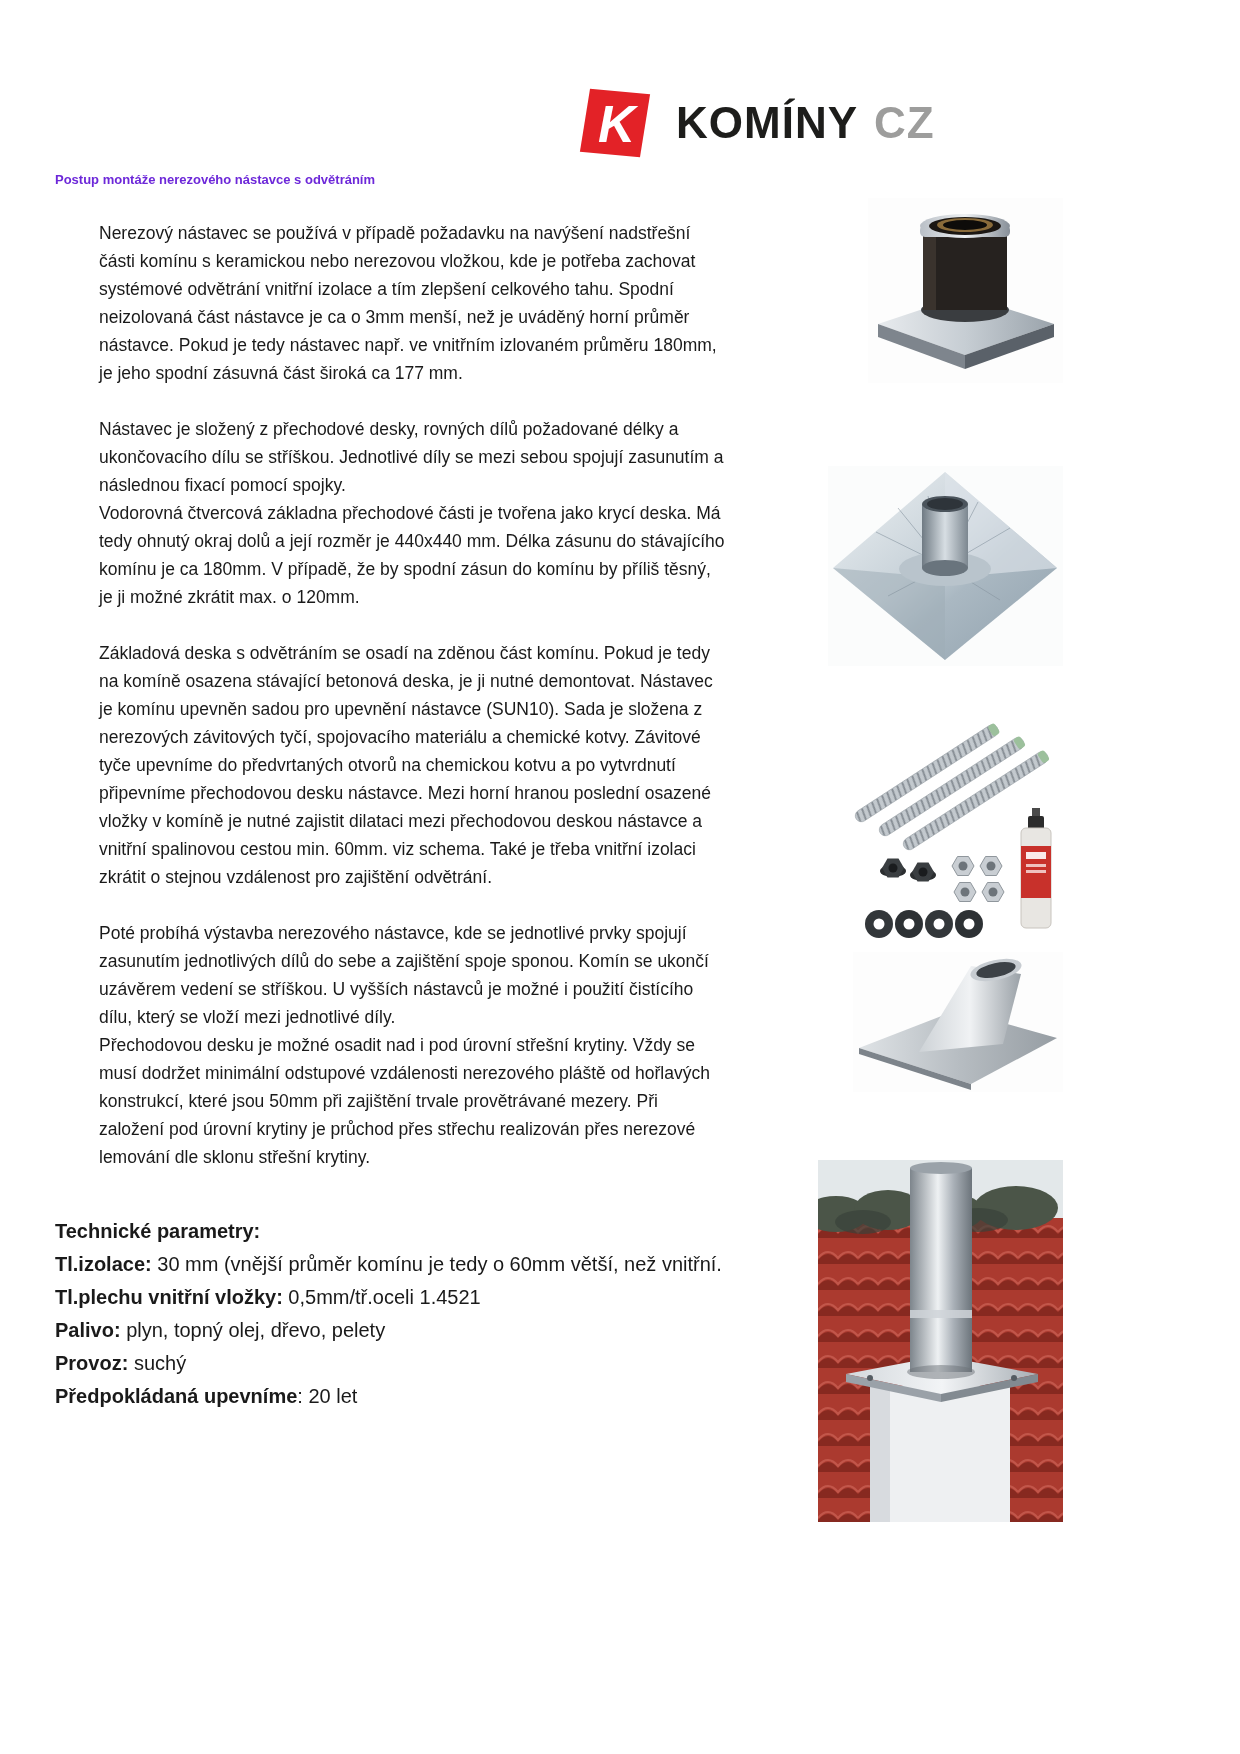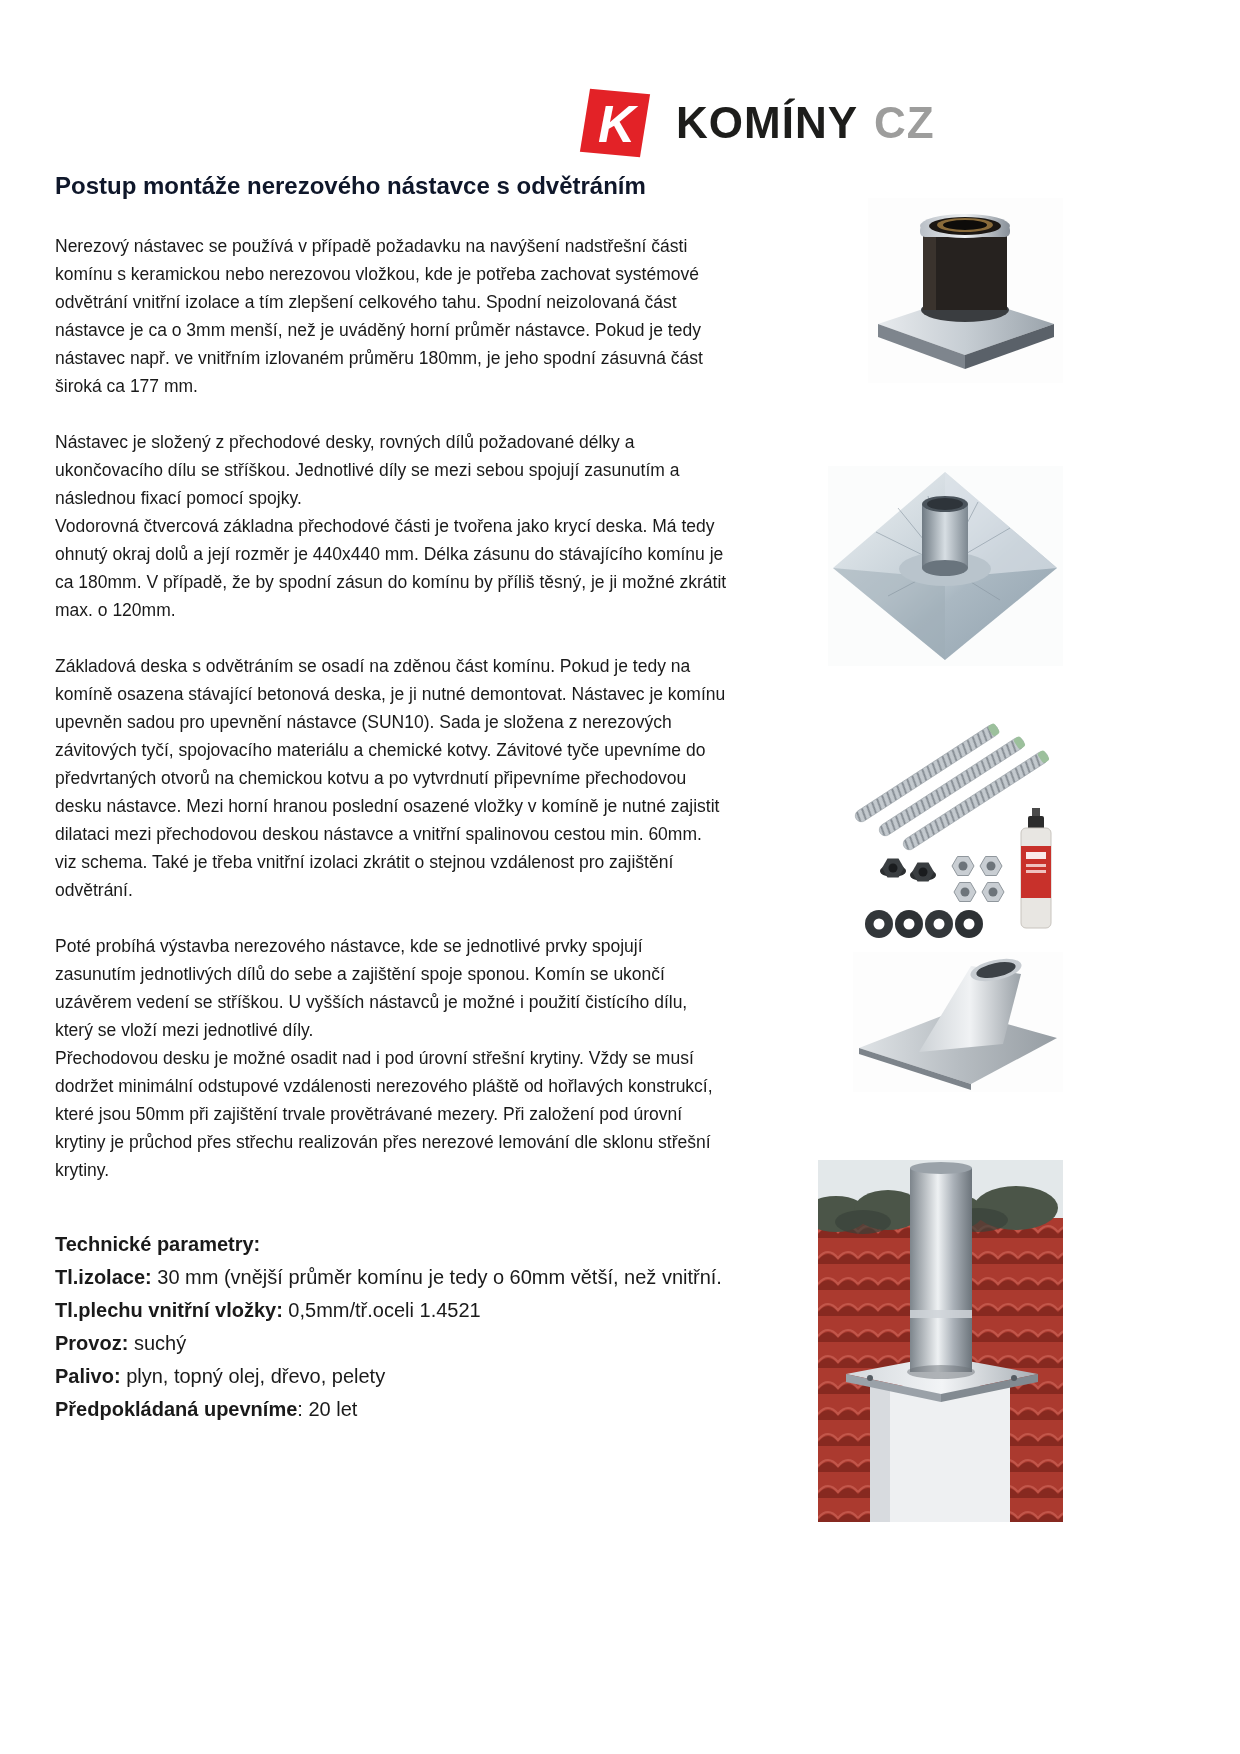--- a/index.html
+++ b/index.html
@@ -11,22 +11,22 @@
   }
 
   
   .logo { position:absolute; left:576px; top:84px; display:flex; align-items:center; }
   .logo-mark { width:78px; height:78px; display:block; }
   .logo-text { margin-left:22px; font-size:44px; font-weight:bold; letter-spacing:1px; color:#1d1d1b; white-space:nowrap; }
   .logo-text .cz { color:#9d9d9c; margin-left:16px; }
 
   
   .content { position:absolute; left:55px; top:172px; width:672px; }
-  .title { font-size:24px; font-weight:bold; margin-bottom:32px; color:#0f172a; }
-  .para { font-size:17.5px; line-height:28px; margin-bottom:28px; }
+  .title { font-size:13px; font-weight:bold; margin-bottom:32px; color:#6d28d9; }
+  .para { font-size:17.5px; line-height:28px; margin-bottom:28px;margin-left:44px; }
   .para.tight { margin-bottom:0; }
 
   .tech { margin-top:44px; }
   .tech-heading { font-size:20px; font-weight:bold; line-height:33px; }
   .tech-item { font-size:20px; line-height:33px; }
   .tech-item strong { font-weight:bold; }
 
   
   figure.photo { position:absolute; }
   figure.photo svg { display:block; width:100%; height:100%; }
@@ -58,22 +58,22 @@
     <p class="para tight">Nástavec je složený z přechodové desky, rovných dílů požadované délky a ukončovacího dílu se stříškou. Jednotlivé díly se mezi sebou spojují zasunutím a následnou fixací pomocí spojky.</p>
     <p class="para">Vodorovná čtvercová základna přechodové části je tvořena jako krycí deska. Má tedy ohnutý okraj dolů a její rozměr je 440x440 mm. Délka zásunu do stávajícího komínu je ca 180mm. V případě, že by spodní zásun do komínu by příliš těsný, je ji možné zkrátit max. o 120mm.</p>
     <p class="para">Základová deska s odvětráním se osadí na zděnou část komínu. Pokud je tedy na komíně osazena stávající betonová deska, je ji nutné demontovat. Nástavec je komínu upevněn sadou pro upevnění nástavce (SUN10). Sada je složena z nerezových závitových tyčí, spojovacího materiálu a chemické kotvy. Závitové tyče upevníme do předvrtaných otvorů na chemickou kotvu a po vytvrdnutí připevníme přechodovou desku nástavce.  Mezi horní hranou poslední osazené vložky v komíně je nutné zajistit dilataci mezi přechodovou deskou nástavce a vnitřní spalinovou cestou min. 60mm. viz schema. Také je třeba vnitřní izolaci zkrátit o stejnou vzdálenost pro zajištění  odvětrání.</p>
     <p class="para tight">Poté probíhá výstavba nerezového nástavce, kde se jednotlivé prvky spojují zasunutím jednotlivých dílů do sebe a zajištění spoje sponou. Komín se ukončí uzávěrem vedení se stříškou. U vyšších nástavců je možné i použití čistícího dílu, který se vloží mezi jednotlivé díly.</p>
     <p class="para">Přechodovou desku je možné osadit nad i pod úrovní střešní krytiny. Vždy se musí dodržet minimální odstupové vzdálenosti nerezového pláště od hořlavých konstrukcí, které jsou 50mm při zajištění trvale provětrávané mezery. Při založení pod úrovní krytiny je průchod přes střechu realizován přes nerezové lemování dle sklonu střešní krytiny.</p>
 
     <section class="tech">
       <h2 class="tech-heading">Technické parametry:</h2>
       <p class="tech-item"><strong>Tl.izolace:</strong><span> 30 mm (vnější průměr komínu je tedy o 60mm větší, než vnitřní.</span></p>
       <p class="tech-item"><strong>Tl.plechu vnitřní vložky:</strong><span> 0,5mm/tř.oceli 1.4521</span></p>
+      <p class="tech-item"><strong>Palivo:</strong><span> plyn, topný olej, dřevo, pelety</span></p>
       <p class="tech-item"><strong>Provoz:</strong><span> suchý</span></p>
-      <p class="tech-item"><strong>Palivo:</strong><span> plyn, topný olej, dřevo, pelety</span></p>
       <p class="tech-item"><strong>Předpokládaná upevníme</strong><span>: 20 let</span></p>
     </section>
   </main>
 
   <figure class="photo photo-1">
     <svg viewBox="0 0 195 185" aria-hidden="true">
       <defs>
         <linearGradient id="p1a" x1="0" y1="0" x2="1" y2="0">
           <stop offset="0" stop-color="#e8ebee"></stop>
             <stop offset="0.5" stop-color="#c6cdd3"></stop>

